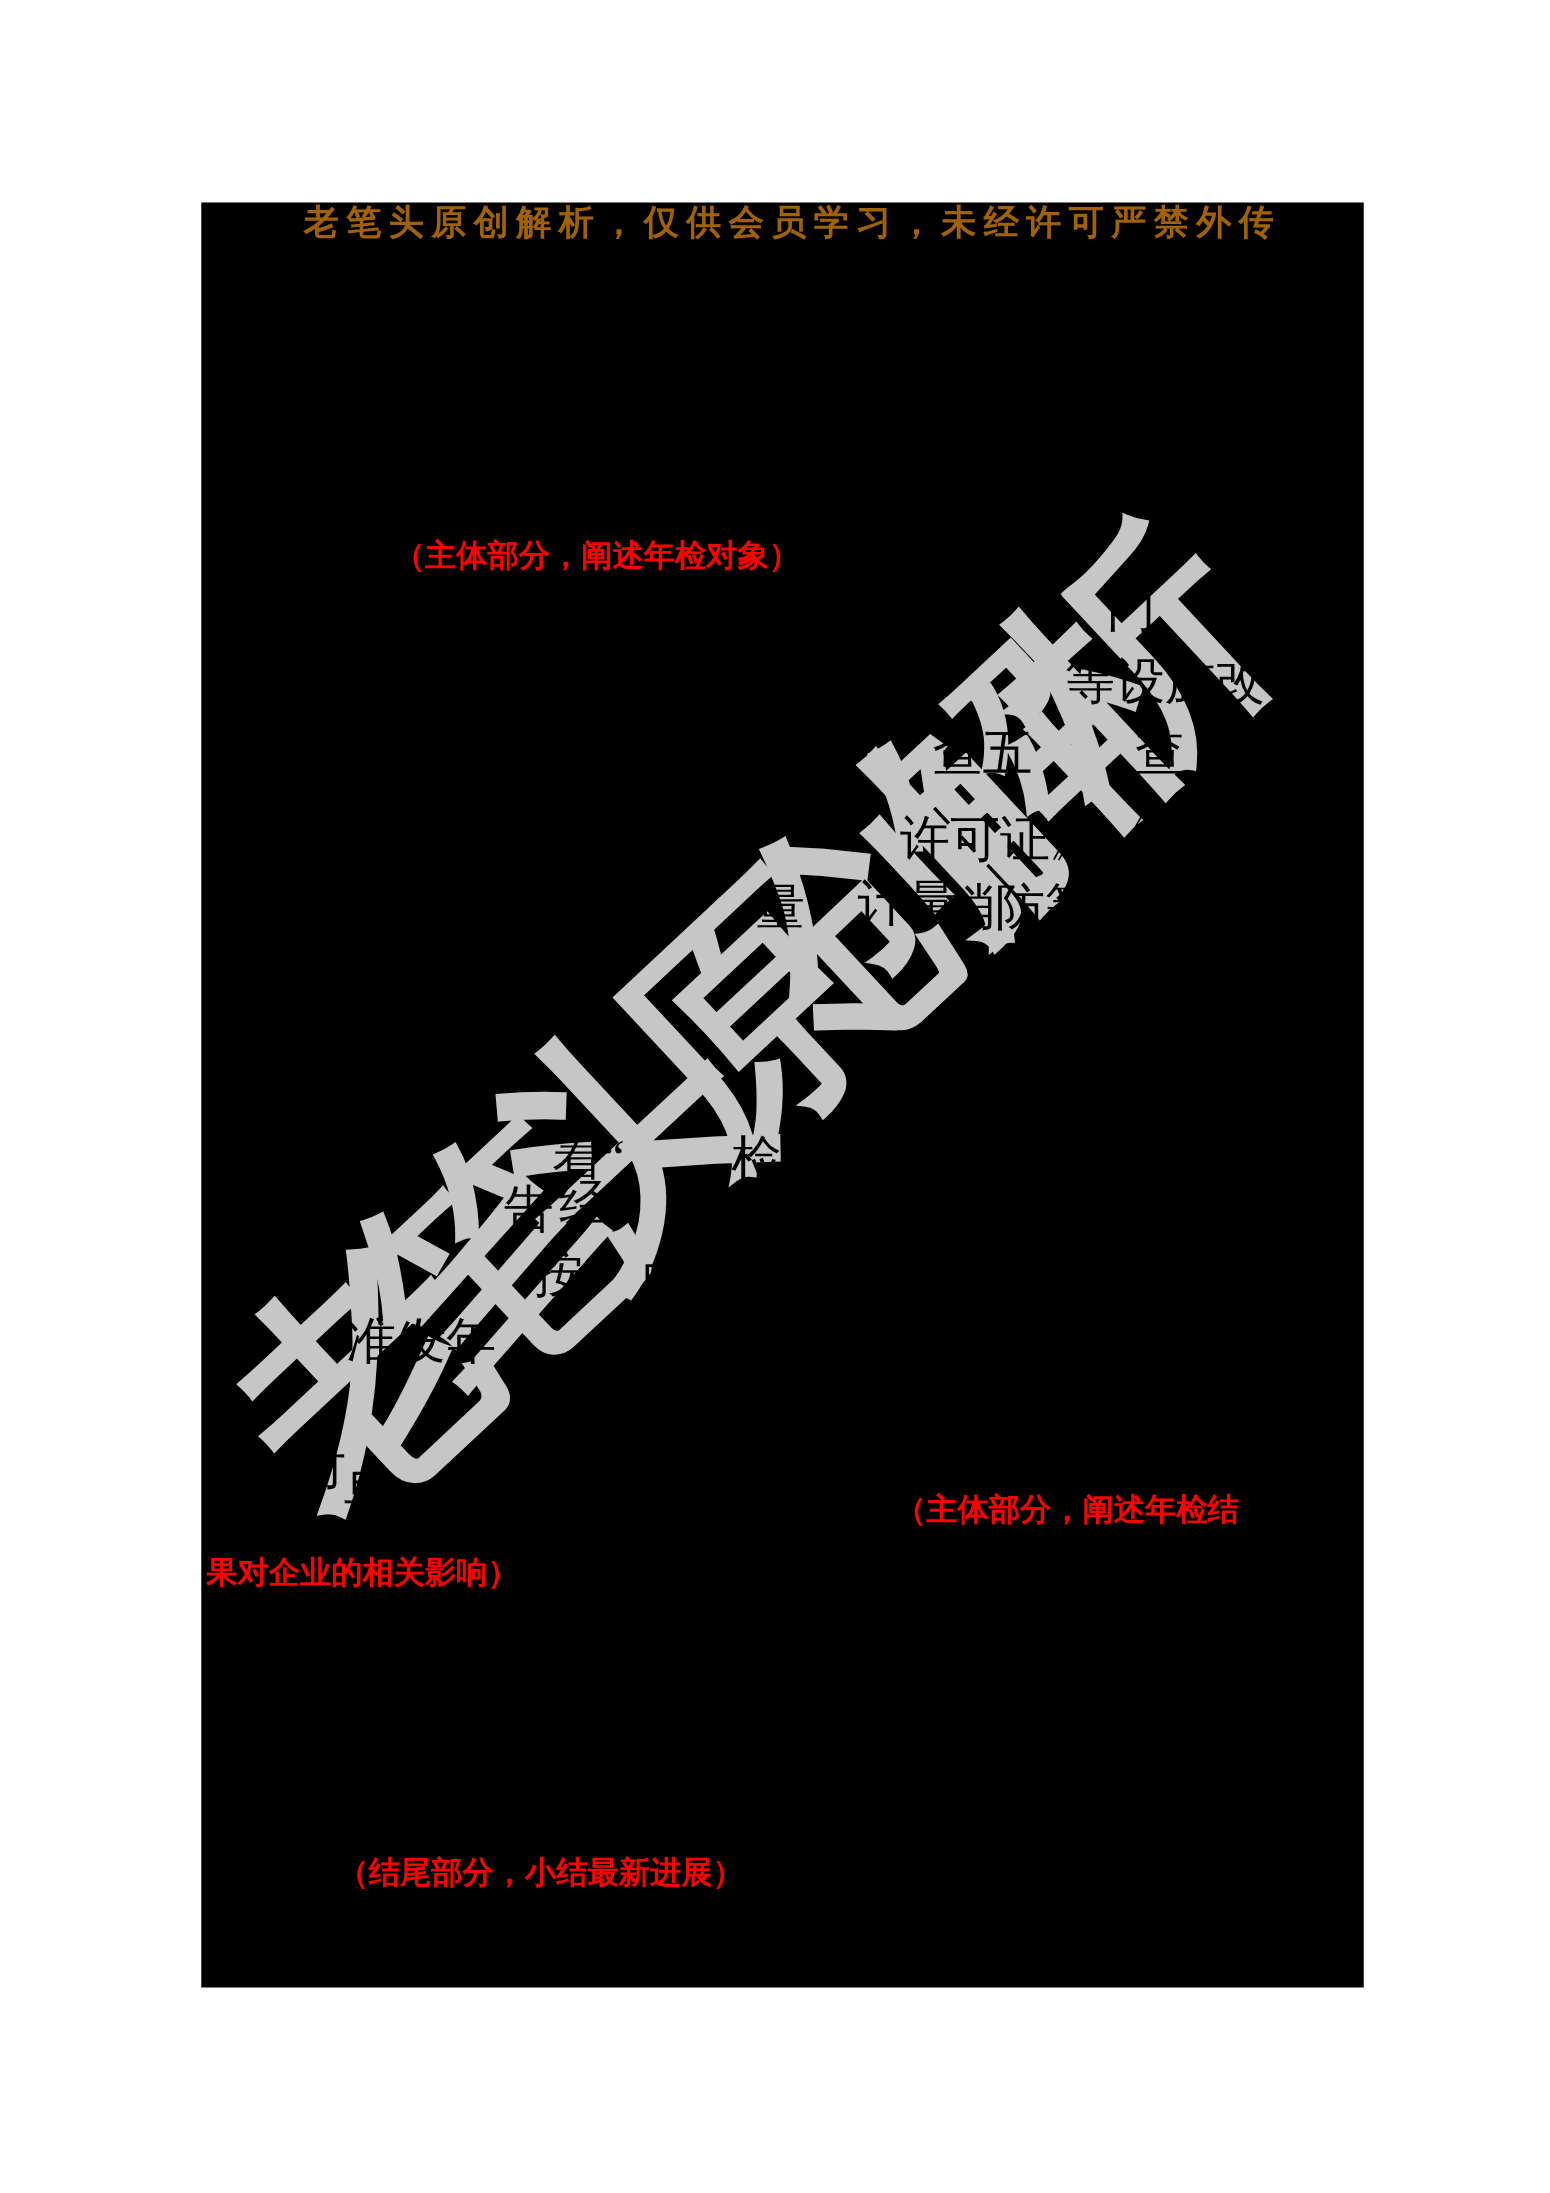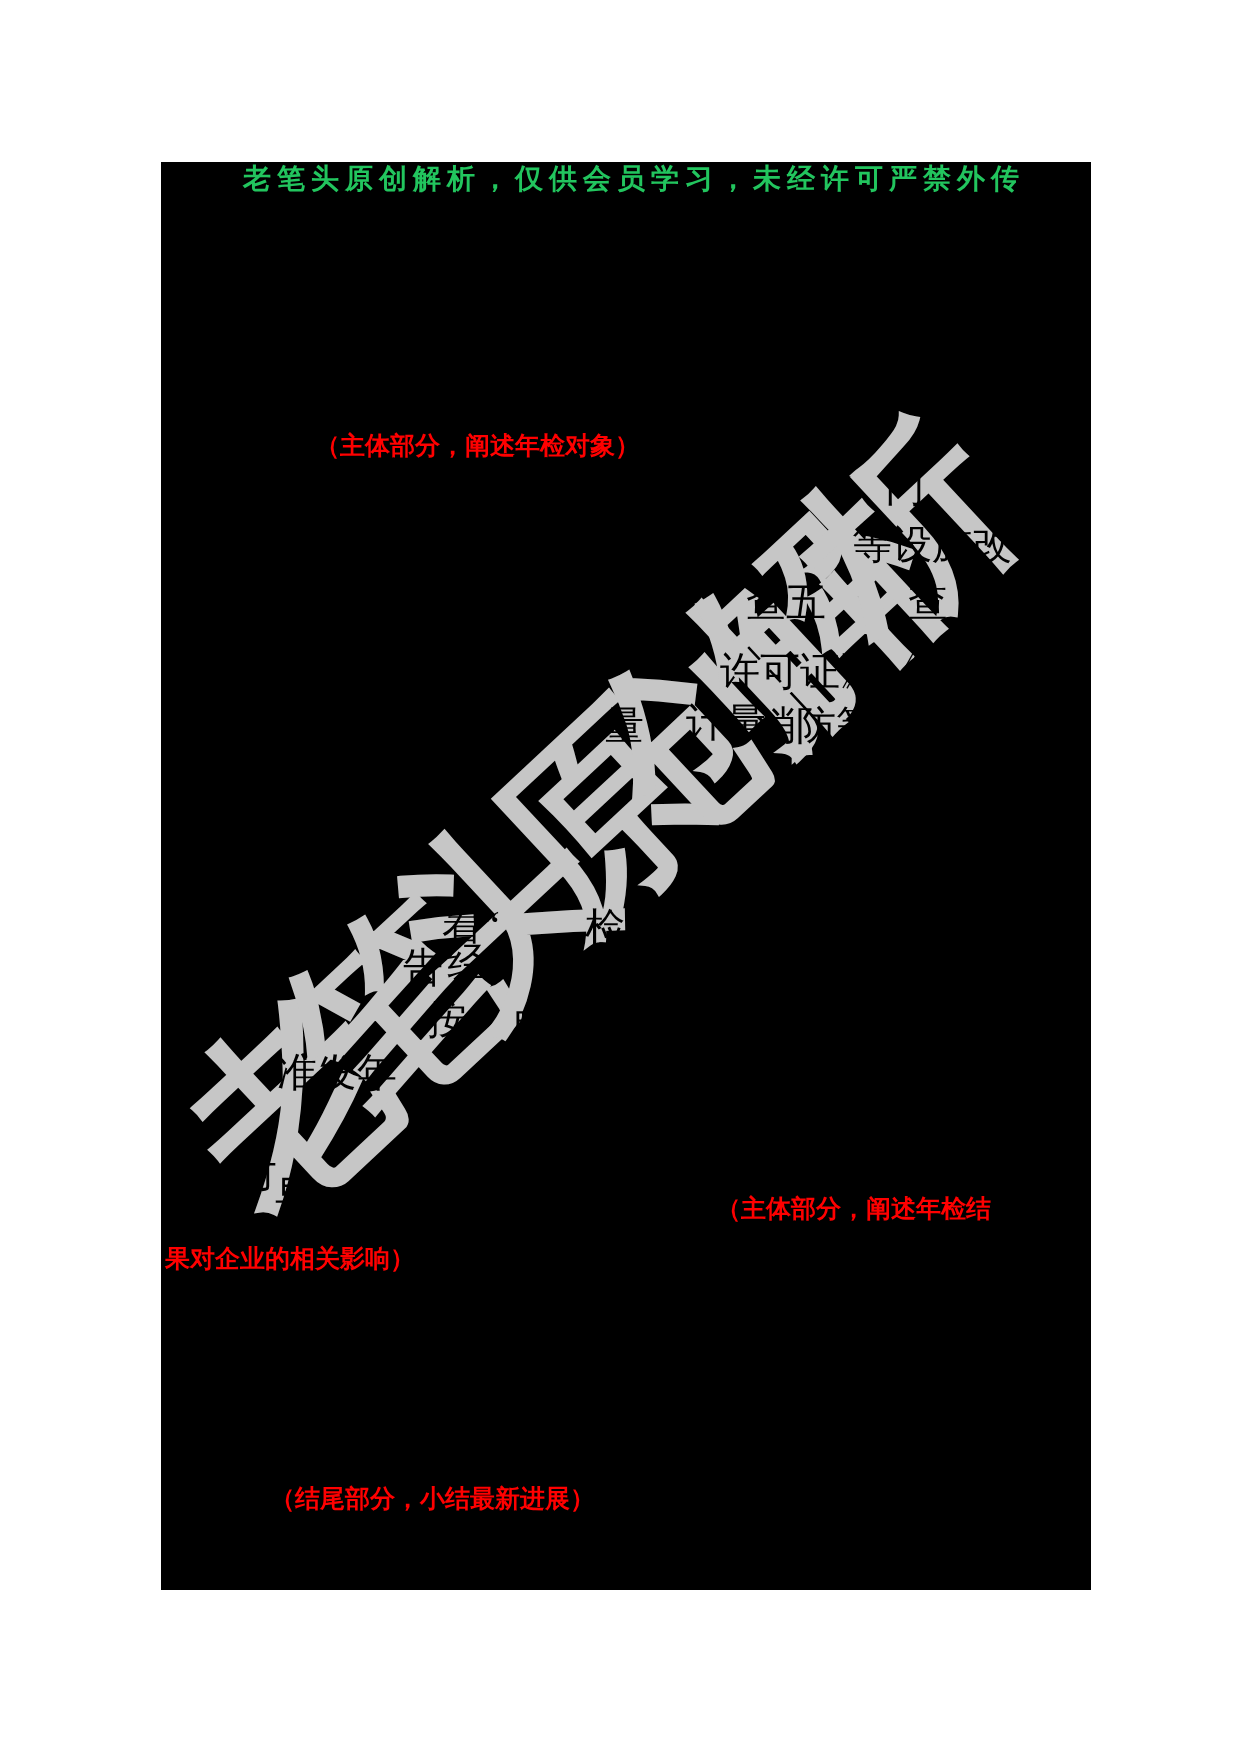--- a/index.html
+++ b/index.html
@@ -16,21 +16,21 @@
     width:930px; height:1428px;
     background:#000000;
     overflow:hidden;
   }
   .banner{
     position:absolute;
     left:82px; top:2px;
     font-size:28px;
     letter-spacing:6px;
     font-weight:bold;
-    color:#22c55e;
+    color:#a16207;
     white-space:nowrap;
     line-height:1.1;
   }
   .watermark{
     position:absolute;
     left:419px; top:678px;
     transform:translate(-50%,-50%) rotate(-43deg);
     transform-origin:center center;
     font-size:200px;
     letter-spacing:-60px;

